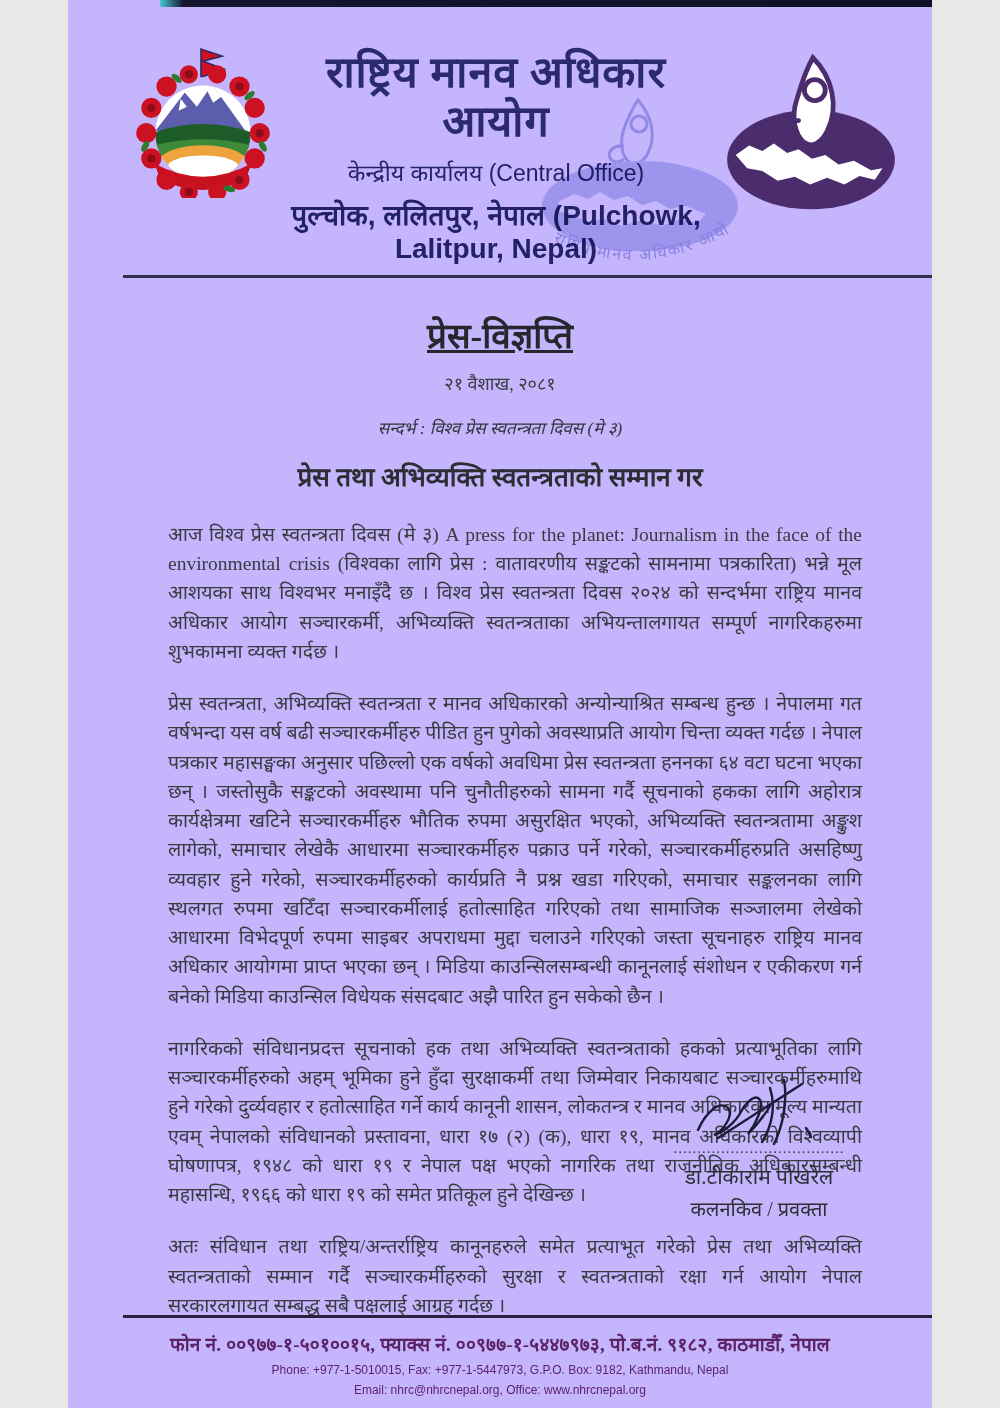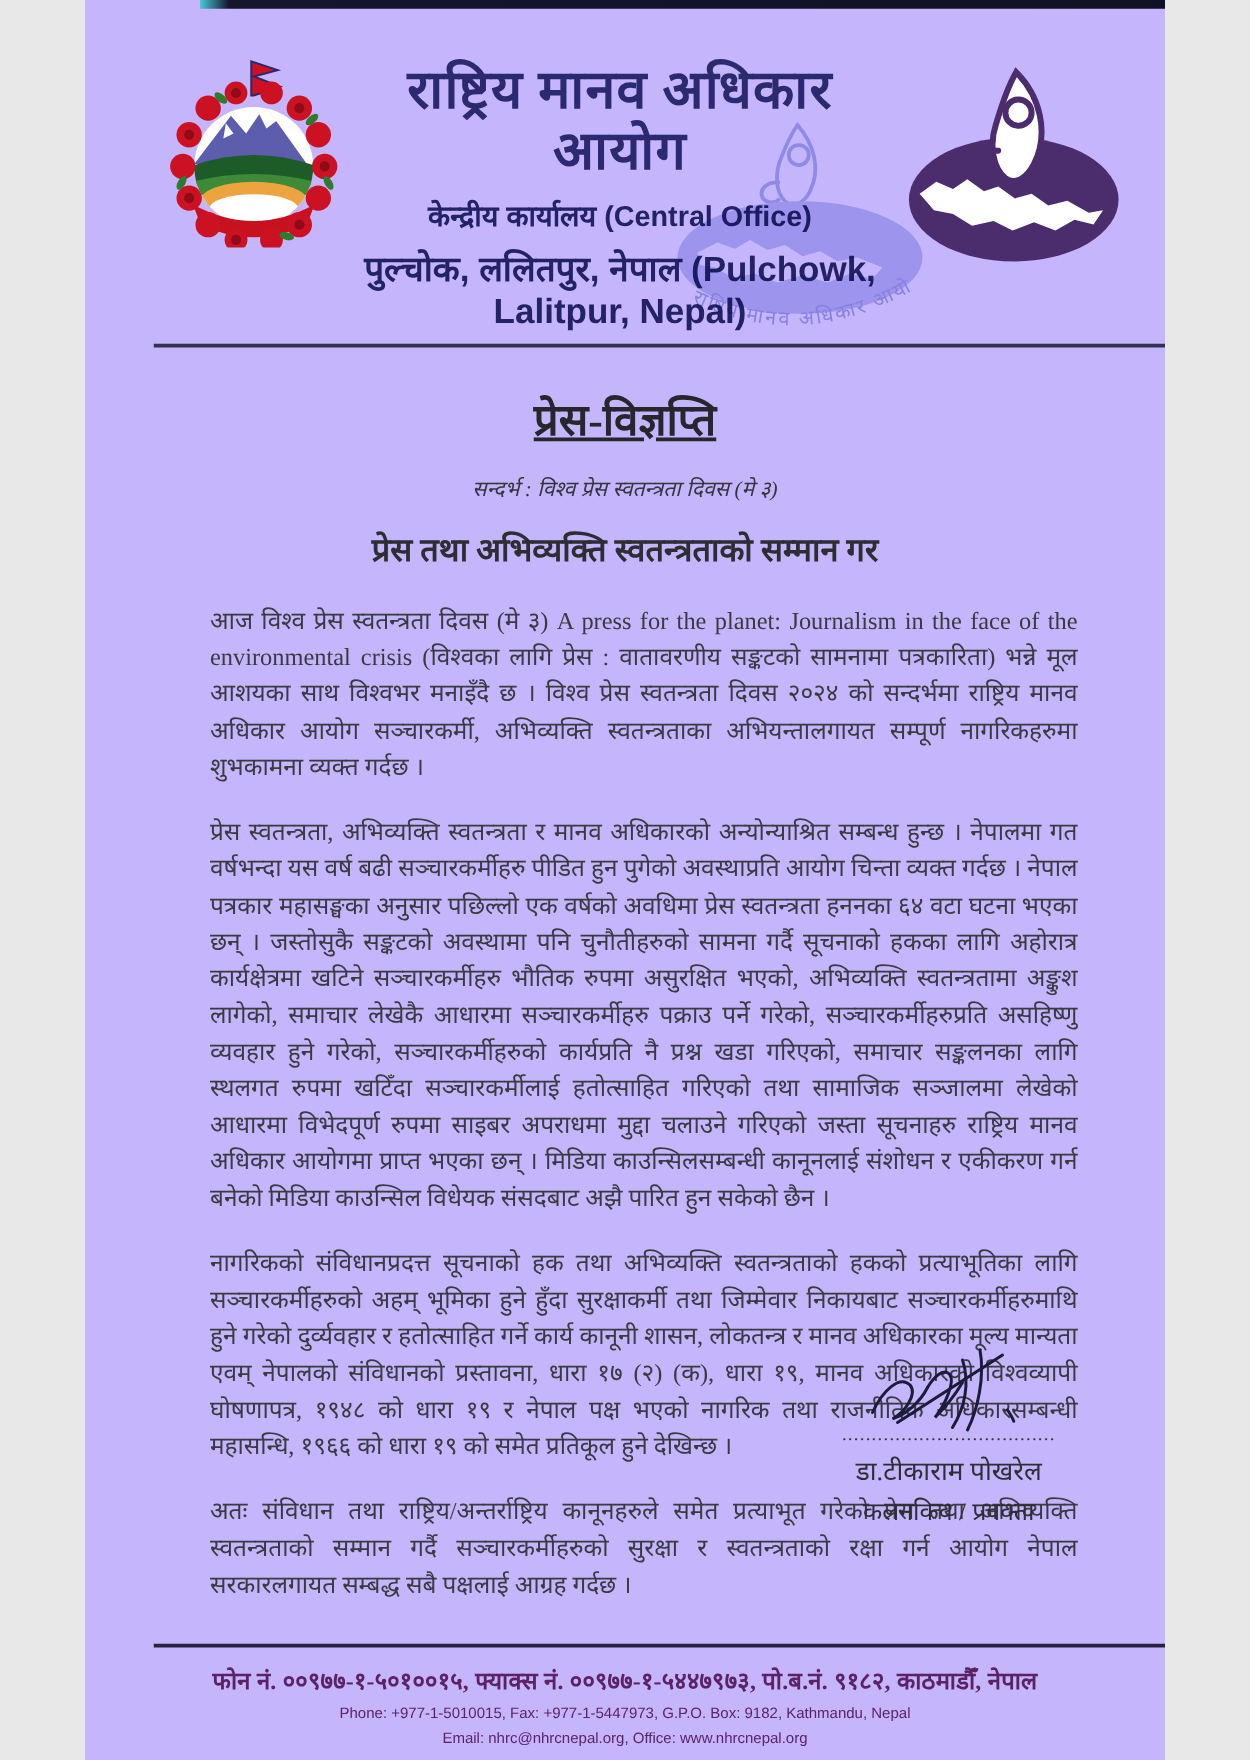--- a/index.html
+++ b/index.html
@@ -21,21 +21,21 @@
   .head-center { flex:1; text-align:center; padding-top:2px; }
   .np-title {
     font-size:43px; font-weight:700; color:#2b2970; line-height:1.15;
     letter-spacing:1px;
   }
   .en-title {
     font-family:"Liberation Sans", sans-serif;
     font-size:24px; font-weight:700; color:#232266; margin-top:7px;
   }
   .office-line {
-    font-size:23px; font-weight:700; color:#232266; margin-top:9px;
+    font-size:23px; font-weight:400; color:#232266; margin-top:9px;
     font-family:"Liberation Sans", sans-serif;
   }
   .address-line {
     font-size:28px; font-weight:700; color:#232266; margin-top:7px;
     font-family:"Liberation Sans", sans-serif;
   }
   .nhrc-logo { width:182px; flex:0 0 182px; padding-top:6px; }
   .stamp {
     position:absolute; left:452px; top:88px; width:240px; height:210px;
     opacity:.6; mix-blend-mode:multiply; pointer-events:none;
@@ -168,20 +168,21 @@
       <text font-size="16" fill="#7b84cf" letter-spacing="2" font-family="Liberation Serif, serif">
         <textPath href="#stamp-arc" startOffset="8">राष्ट्रिय मानव अधिकार आयोग</textPath>
       </text>
     </svg>
   </div>
 
   <div class="rule rule1"></div>
 
   <main>
     <h1 class="doc-title">प्रेस-विज्ञप्ति</h1>
+    <div class="doc-date">२१ वैशाख, २०८१</div>
     <div class="subject">सन्दर्भ : विश्व प्रेस स्वतन्त्रता दिवस (मे ३)</div>
     <h2 class="headline">प्रेस तथा अभिव्यक्ति स्वतन्त्रताको सम्मान गर</h2>
 
     <div class="paras">
       <p class="para">आज विश्व प्रेस स्वतन्त्रता दिवस (मे ३) A press for the planet: Journalism in the face of the environmental crisis (विश्वका लागि प्रेस : वातावरणीय सङ्कटको सामनामा पत्रकारिता) भन्ने मूल आशयका साथ विश्वभर मनाइँदै छ । विश्व प्रेस स्वतन्त्रता दिवस २०२४ को सन्दर्भमा राष्ट्रिय मानव अधिकार आयोग सञ्चारकर्मी, अभिव्यक्ति स्वतन्त्रताका अभियन्तालगायत सम्पूर्ण नागरिकहरुमा शुभकामना व्यक्त गर्दछ ।</p>
       <p class="para">प्रेस स्वतन्त्रता, अभिव्यक्ति स्वतन्त्रता र मानव अधिकारको अन्योन्याश्रित सम्बन्ध हुन्छ । नेपालमा गत वर्षभन्दा यस वर्ष बढी सञ्चारकर्मीहरु पीडित हुन पुगेको अवस्थाप्रति आयोग चिन्ता व्यक्त गर्दछ । नेपाल पत्रकार महासङ्घका अनुसार पछिल्लो एक वर्षको अवधिमा प्रेस स्वतन्त्रता हननका ६४ वटा घटना भएका छन् । जस्तोसुकै सङ्कटको अवस्थामा पनि चुनौतीहरुको सामना गर्दै सूचनाको हकका लागि अहोरात्र कार्यक्षेत्रमा खटिने सञ्चारकर्मीहरु भौतिक रुपमा असुरक्षित भएको, अभिव्यक्ति स्वतन्त्रतामा अङ्कुश लागेको, समाचार लेखेकै आधारमा सञ्चारकर्मीहरु पक्राउ पर्ने गरेको, सञ्चारकर्मीहरुप्रति असहिष्णु व्यवहार हुने गरेको, सञ्चारकर्मीहरुको कार्यप्रति नै प्रश्न खडा गरिएको, समाचार सङ्कलनका लागि स्थलगत रुपमा खटिँदा सञ्चारकर्मीलाई हतोत्साहित गरिएको तथा सामाजिक सञ्जालमा लेखेको आधारमा विभेदपूर्ण रुपमा साइबर अपराधमा मुद्दा चलाउने गरिएको जस्ता सूचनाहरु राष्ट्रिय मानव अधिकार आयोगमा प्राप्त भएका छन् । मिडिया काउन्सिलसम्बन्धी कानूनलाई संशोधन र एकीकरण गर्न बनेको मिडिया काउन्सिल विधेयक संसदबाट अझै पारित हुन सकेको छैन ।</p>
       <p class="para">नागरिकको संविधानप्रदत्त सूचनाको हक तथा अभिव्यक्ति स्वतन्त्रताको हकको प्रत्याभूतिका लागि सञ्चारकर्मीहरुको अहम् भूमिका हुने हुँदा सुरक्षाकर्मी तथा जिम्मेवार निकायबाट सञ्चारकर्मीहरुमाथि हुने गरेको दुर्व्यवहार र हतोत्साहित गर्ने कार्य कानूनी शासन, लोकतन्त्र र मानव अधिकारका मूल्य मान्यता एवम् नेपालको संविधानको प्रस्तावना, धारा १७ (२) (क), धारा १९, मानव अधिकारको विश्वव्यापी घोषणापत्र, १९४८ को धारा १९ र नेपाल पक्ष भएको नागरिक तथा राजनीतिक अधिकारसम्बन्धी महासन्धि, १९६६ को धारा १९ को समेत प्रतिकूल हुने देखिन्छ ।</p>
       <p class="para">अतः संविधान तथा राष्ट्रिय/अन्तर्राष्ट्रिय कानूनहरुले समेत प्रत्याभूत गरेको प्रेस तथा अभिव्यक्ति स्वतन्त्रताको सम्मान गर्दै सञ्चारकर्मीहरुको सुरक्षा र स्वतन्त्रताको रक्षा गर्न आयोग नेपाल सरकारलगायत सम्बद्ध सबै पक्षलाई आग्रह गर्दछ ।</p>
     </div>
   </main>

